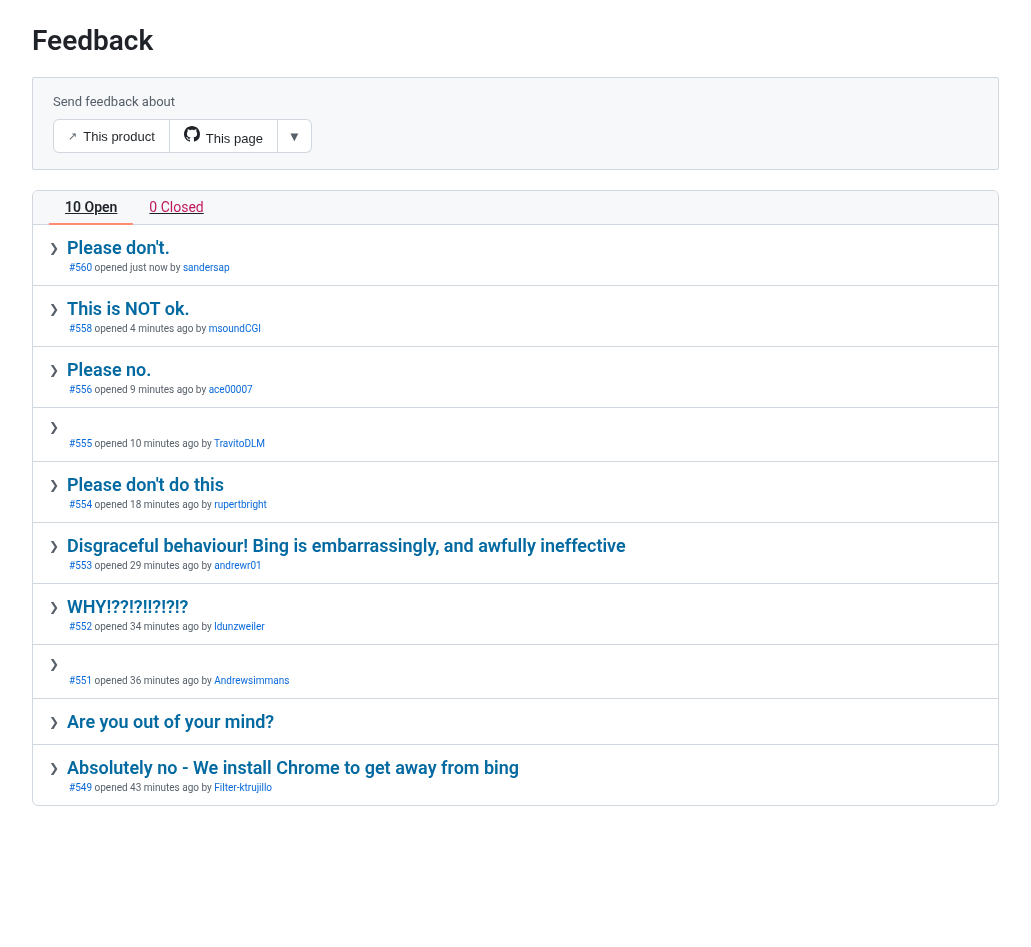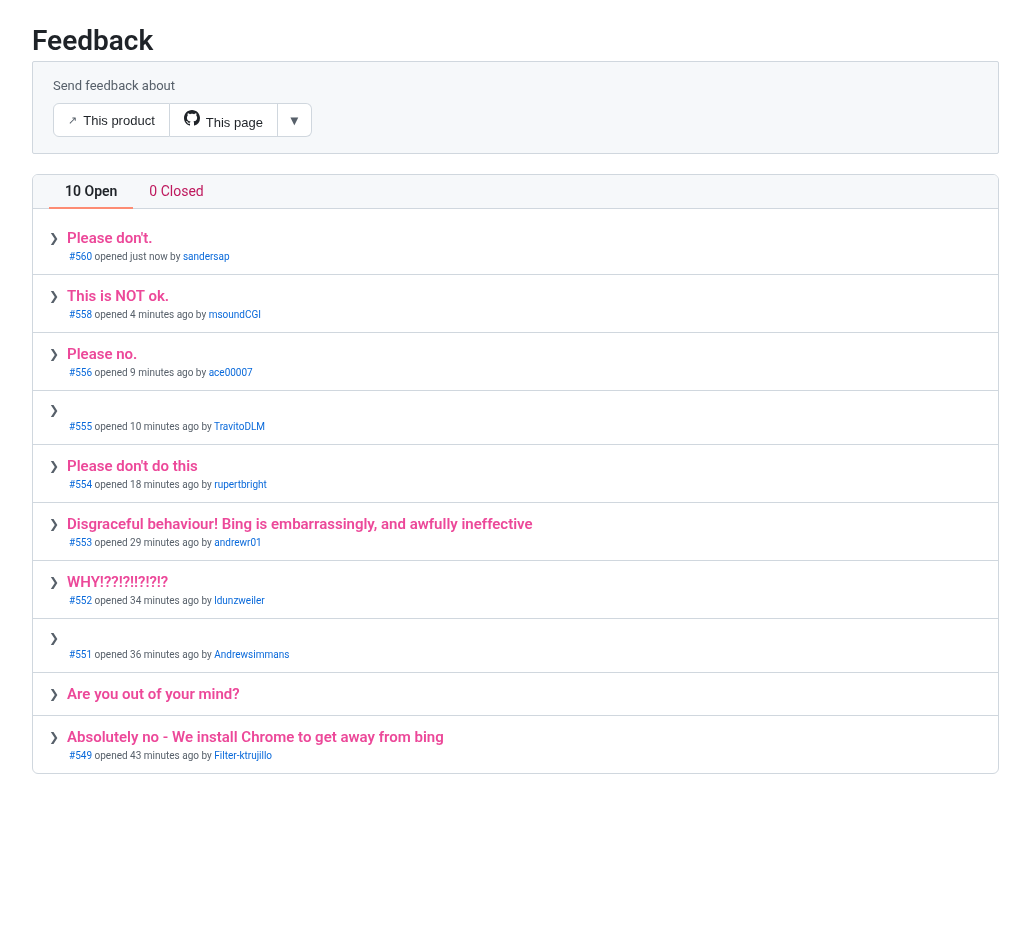--- a/index.html
+++ b/index.html
@@ -6,21 +6,21 @@
     body {
       font-family: -apple-system, BlinkMacSystemFont, "Segoe UI", Roboto, Helvetica, Arial, sans-serif;
       font-size: 14px;
       color: #1f2328;
       background: #fff;
       padding: 24px 32px;
     }
     h1 {
       font-size: 28px;
       font-weight: 600;
-      margin-bottom: 4px;
+      margin-bottom: 20px;
       color: #1f2328;
     }
     .feedback-box {
       background: #f6f8fa;
       border: 1px solid #d0d7de;
       border-radius: 2px;
       padding: 16px 20px;
       margin-bottom: 20px;
     }
     .feedback-label {
@@ -73,21 +73,22 @@
       font-size: 11px;
       color: #57606a;
     }
     .github-icon {
       font-size: 16px;
     }
     
     .tabs {
       display: flex;
       border-bottom: 1px solid #d0d7de;
-      margin-bottom: 8px;
+      margin-bottom: 0;
+      text-decoration: underline;
     }
     .tab {
       padding: 8px 16px;
       cursor: pointer;
       font-size: 14px;
       color: #be185d;
       border-bottom: 2px solid transparent;
       margin-bottom: -1px;
     }
     .tab.active {
@@ -110,23 +111,23 @@
       align-items: center;
       gap: 8px;
     }
     .chevron-icon {
       color: #57606a;
       font-size: 12px;
       cursor: pointer;
       flex-shrink: 0;
     }
     .issue-title {
-      font-size: 15px;
+      font-size: 18px;
       font-weight: 600;
-      color: #ec4899;
+      color: #0369a1;
       cursor: pointer;
     }
     .issue-meta {
       font-size: 10px;
       color: #57606a;
       padding-left: 20px;
     }
     .issue-number {
       color: #0969da;
       text-decoration: none;

